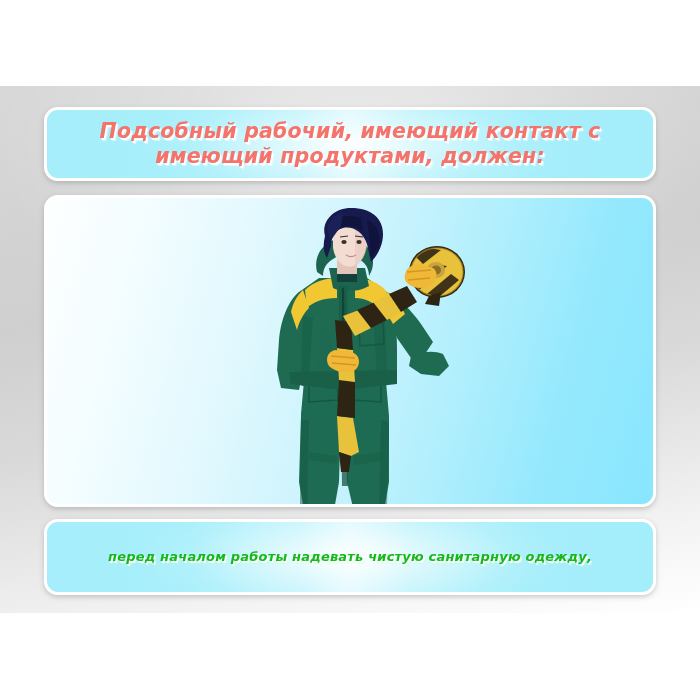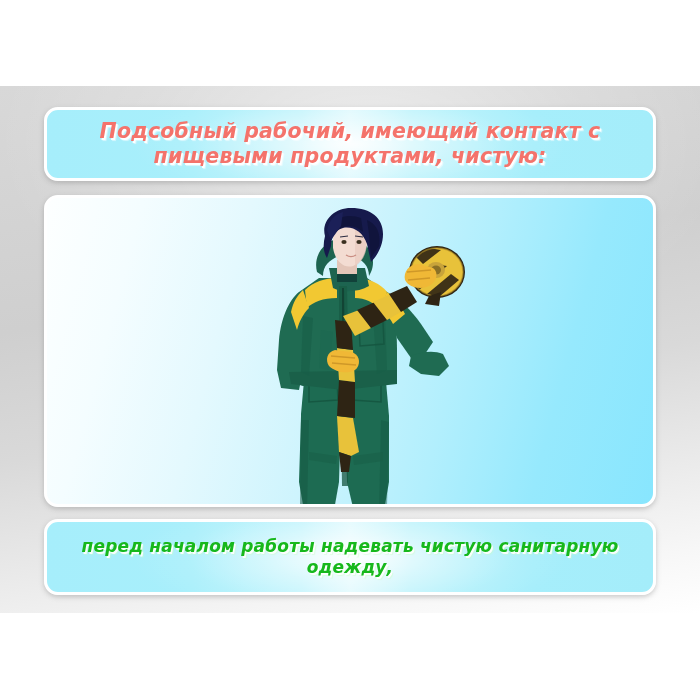--- a/index.html
+++ b/index.html
@@ -125,21 +125,21 @@
 
   #title-text {
     color: #f4736b;
     font-size: 20.5px;
     text-shadow: 1.5px 1.5px 0 rgba(255,255,255,0.95),
                  2.5px 2.5px 1px rgba(255,255,255,0.55);
   }
 
   #answer-text {
     color: #17b81c;
-    font-size: 17px;
+    font-size: 13px;
     text-shadow: 1.5px 1.5px 0 rgba(255,255,255,0.9),
                  2.5px 2.5px 1px rgba(200,255,200,0.45);
   }
 
   
   #figure {
     position: absolute;
     left: 0;
     top: 0;
     width: 612px;
@@ -152,21 +152,21 @@
 <body>
 
 <div id="slide-root">
 
   <div class="stage">
     <div class="stage-sheen"></div>
   </div>
 
   <div class="box" id="title-box">
     <div class="box-inner-sheen"></div>
-    <div class="caption-text" id="title-text">Подсобный рабочий, имеющий контакт с пищевыми продуктами, чистую:</div>
+    <div class="caption-text" id="title-text">Подсобный рабочий, имеющий контакт с имеющий продуктами, должен:</div>
   </div>
 
   <div class="box" id="picture-box">
 
     <svg id="figure" viewBox="0 0 612 312" xmlns="http://www.w3.org/2000/svg">
 
       <g transform="translate(-10,22)">
 
         <path d="M268,150 L348,150 L352,196 L350,232 L306,236 L264,232 L264,194 Z" fill="#1d6b52"></path>
 

